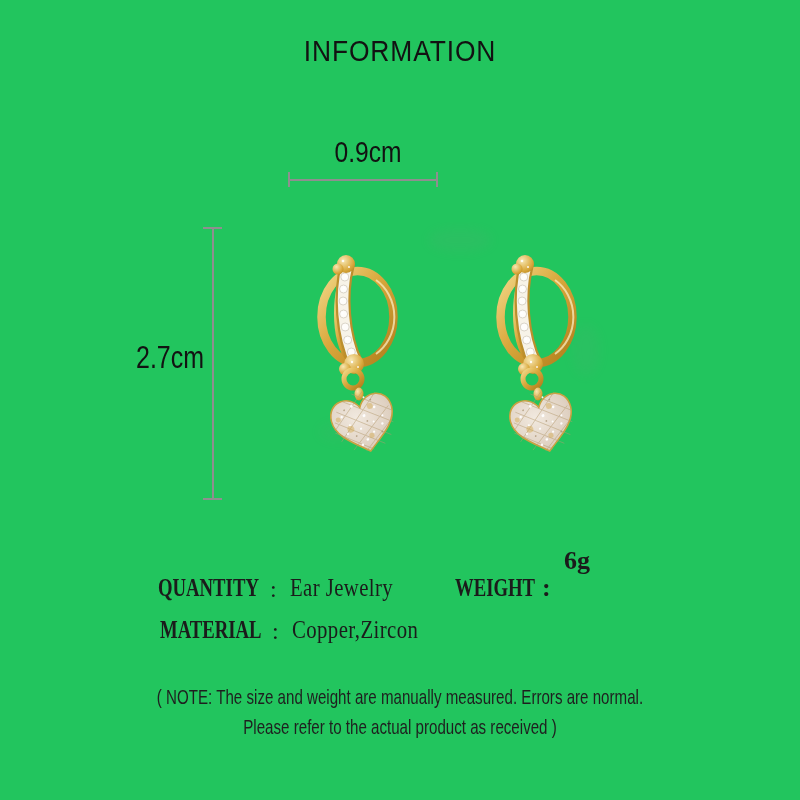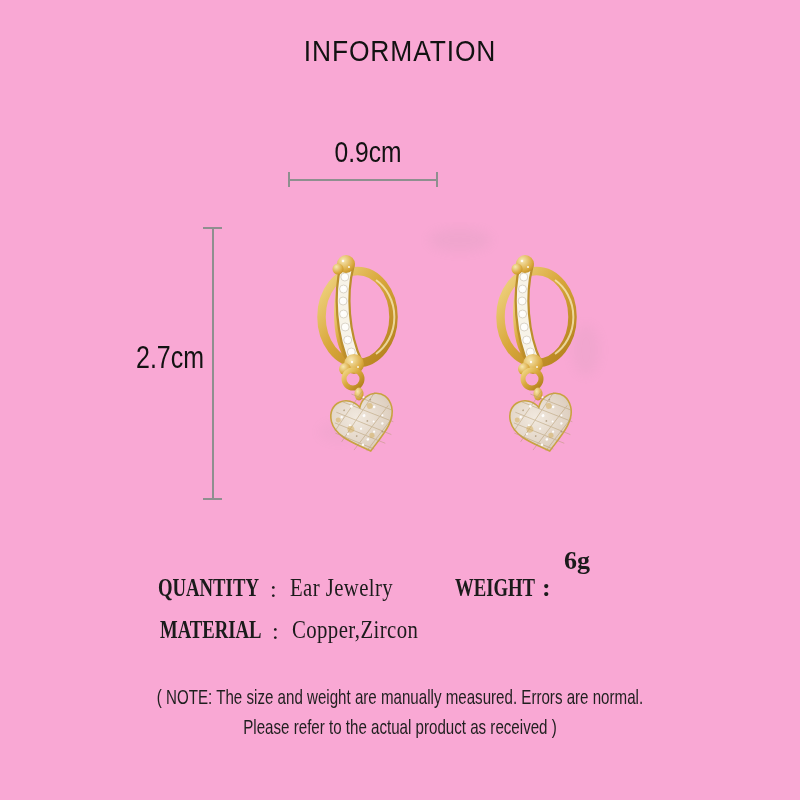--- a/index.html
+++ b/index.html
@@ -1,16 +1,16 @@
 <!DOCTYPE html>
 <html><head>
 <meta charset="utf-8">
 <style>
   html,body{margin:0;padding:0;background:#ffffff;width:800px;height:800px;overflow:hidden;}
-  .stage{position:relative;width:800px;height:800px;background:#f9a8d4;
+  .stage{position:relative;width:800px;height:800px;background:#22c55e;
          font-family:"Liberation Sans",sans-serif;color:#161616;}
 
   
   .title{position:absolute;top:36px;left:0;width:800px;text-align:center;
          font-size:30px;font-weight:500;letter-spacing:1px;line-height:30px;
          transform:scaleX(0.88);color:#121212;}
 
   
   .dim-label{position:absolute;color:#121212;white-space:nowrap;text-align:center;}
   .dim-w{top:137px;left:293px;width:150px;font-size:30px;line-height:30px;transform:scaleX(0.82);}

